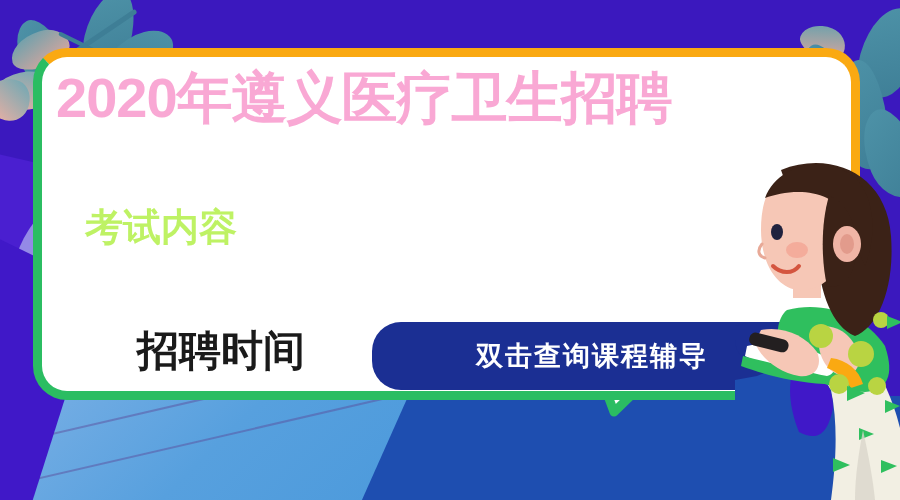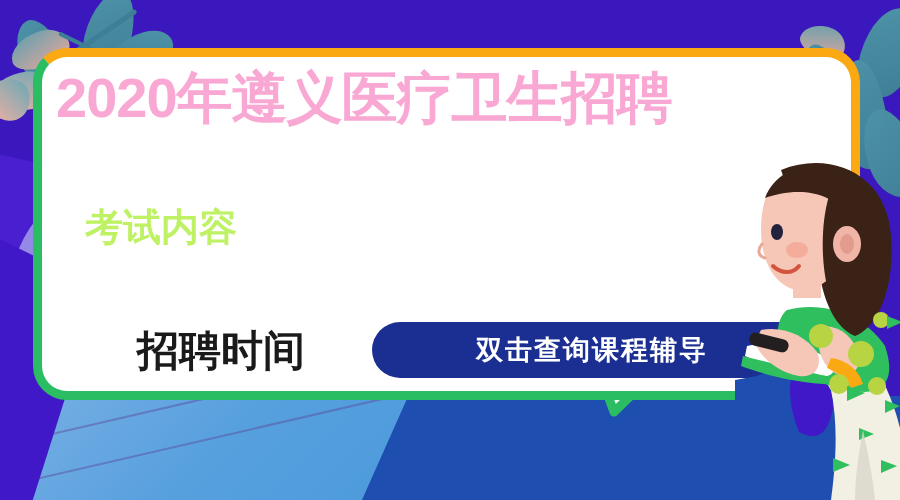--- a/index.html
+++ b/index.html
@@ -96,21 +96,21 @@
   }
   .sub2{
     position:absolute;left:137px;top:330px;
     font-size:42px;line-height:1;font-weight:bold;color:#1a1a1a;
     white-space:nowrap;
   }
 
   
   .cta{
     position:absolute;left:372px;top:322px;
-    width:440px;height:56px;
+    width:440px;height:68px;
     background:#1B2F93;
     border-radius:29px;
     display:flex;align-items:center;justify-content:center;
     color:#ffffff;font-size:27px;font-weight:bold;letter-spacing:2px;
     cursor:pointer;border:none;
     font-family:"Liberation Sans","DejaVu Sans",sans-serif;
   }
 
   
   .person{position:absolute;left:735px;top:140px;width:170px;height:360px;}

